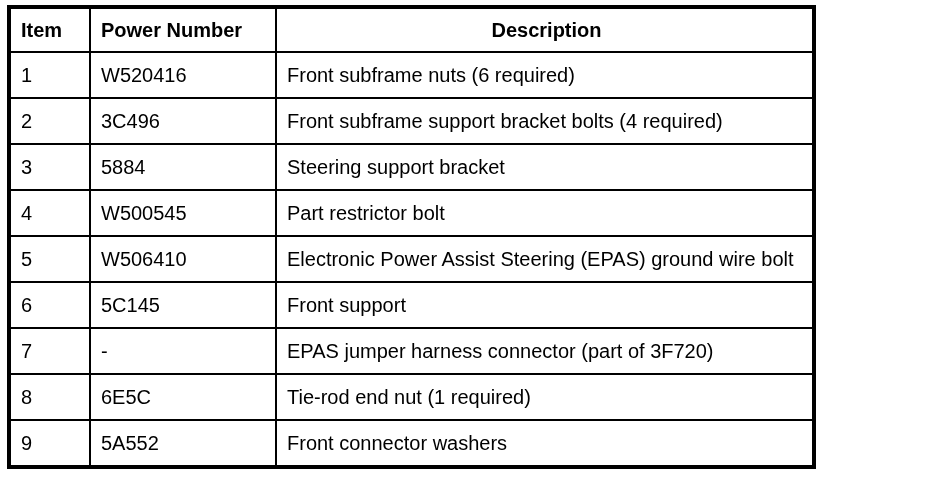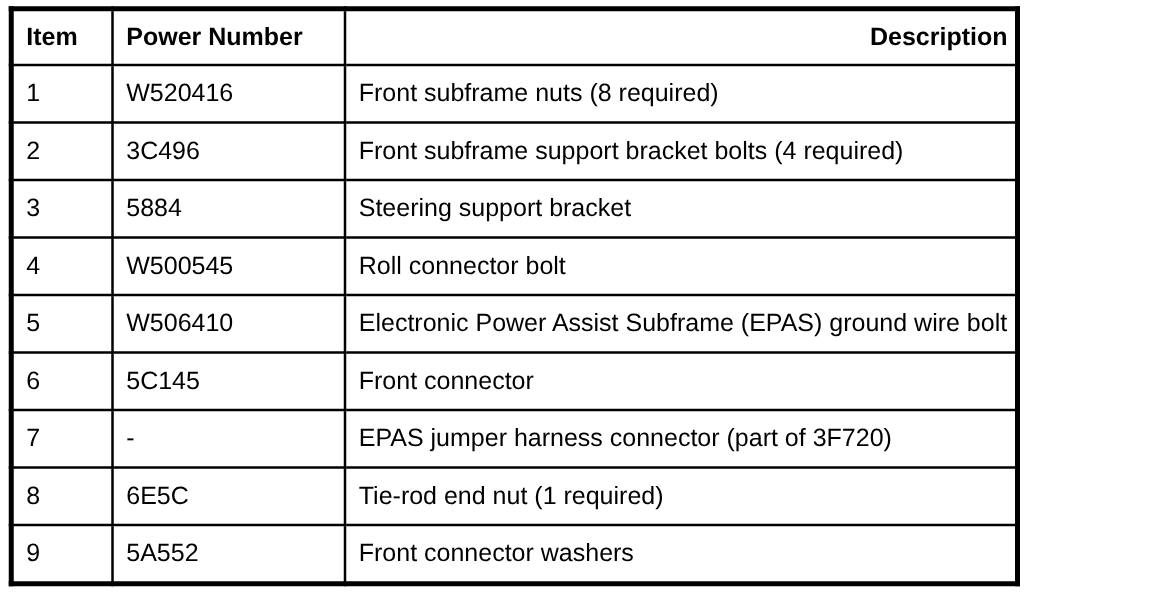--- a/index.html
+++ b/index.html
@@ -39,21 +39,21 @@
     overflow: hidden;
     color: #000000;
     background: #ffffff;
   }
   table.parts-table thead th {
     height: 42px;
     font-weight: bold;
     text-align: left;
   }
   table.parts-table thead th.col-desc {
-    text-align: right;
+    text-align: center;
   }
   table.parts-table tbody td {
     height: 44px;
     font-weight: normal;
     text-align: left;
   }
   .col-item { width: 62px; }
   .col-part { width: 168px; }
   .col-desc { width: auto; }
 </style>
@@ -67,46 +67,46 @@
         <th class="col-item">Item</th>
         <th class="col-part">Power Number</th>
         <th class="col-desc">Description</th>
       </tr>
     </thead>
     <tbody>
 
     <tr class="">
         <td class="col-item">1</td>
         <td class="col-part">W520416</td>
-        <td class="col-desc">Front subframe nuts (8 required)</td>
+        <td class="col-desc">Front subframe nuts (6 required)</td>
       </tr>
         <tr class="">
         <td class="col-item">2</td>
         <td class="col-part">3C496</td>
         <td class="col-desc">Front subframe support bracket bolts (4 required)</td>
       </tr>
         <tr class="">
         <td class="col-item">3</td>
         <td class="col-part">5884</td>
         <td class="col-desc">Steering support bracket</td>
       </tr>
         <tr class="">
         <td class="col-item">4</td>
         <td class="col-part">W500545</td>
-        <td class="col-desc">Roll connector bolt</td>
+        <td class="col-desc">Part restrictor bolt</td>
       </tr>
         <tr class="">
         <td class="col-item">5</td>
         <td class="col-part">W506410</td>
-        <td class="col-desc">Electronic Power Assist Subframe (EPAS) ground wire bolt</td>
+        <td class="col-desc">Electronic Power Assist Steering (EPAS) ground wire bolt</td>
       </tr>
         <tr class="">
         <td class="col-item">6</td>
         <td class="col-part">5C145</td>
-        <td class="col-desc">Front connector</td>
+        <td class="col-desc">Front support</td>
       </tr>
         <tr class="">
         <td class="col-item">7</td>
         <td class="col-part">-</td>
         <td class="col-desc">EPAS jumper harness connector (part of 3F720)</td>
       </tr>
         <tr class="">
         <td class="col-item">8</td>
         <td class="col-part">6E5C</td>
         <td class="col-desc">Tie-rod end nut (1 required)</td>

